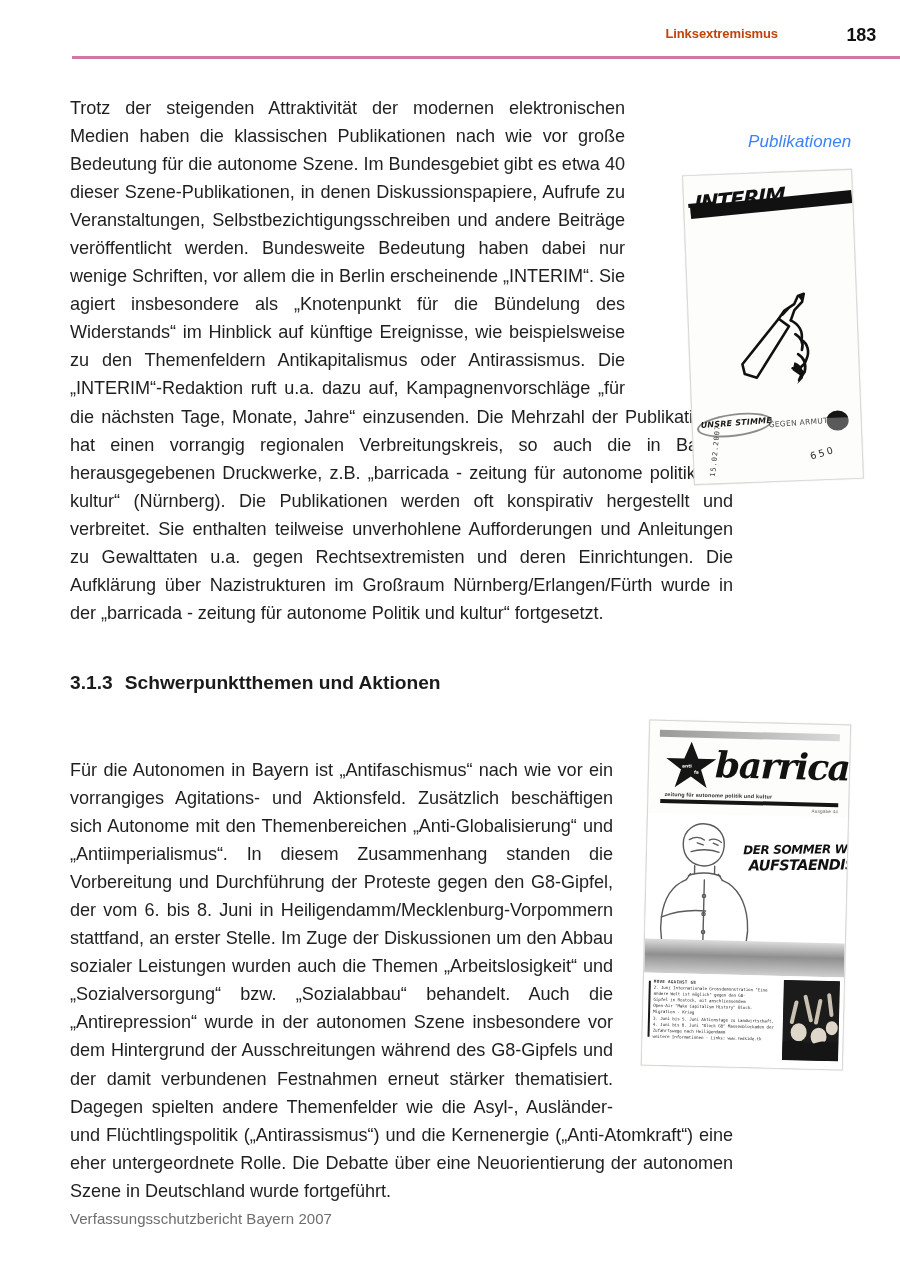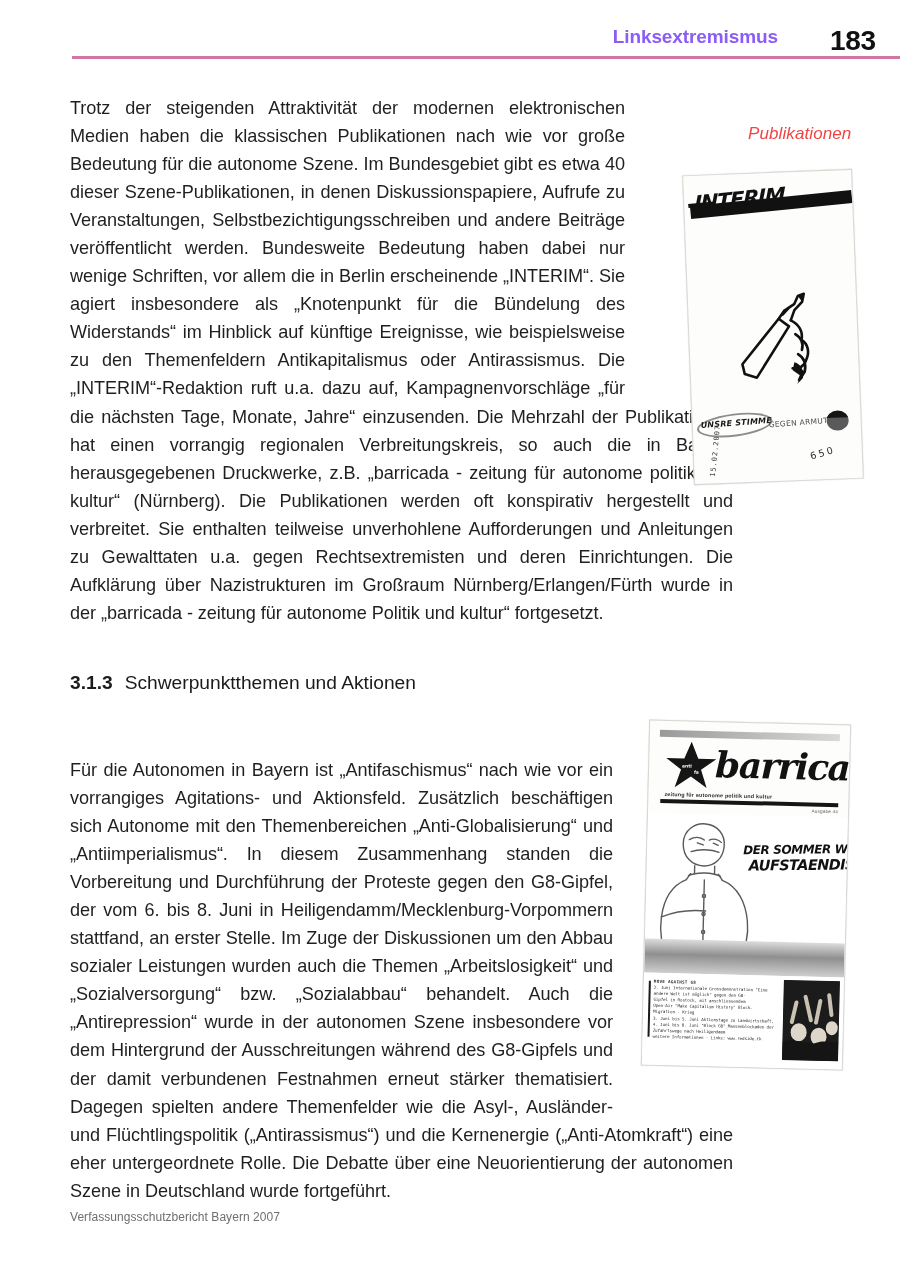--- a/index.html
+++ b/index.html
@@ -25,31 +25,31 @@
     position: absolute;
     left: 0;
     top: 26px;
     width: 900px;
     height: 30px;
   }
   .rh-title {
     position: absolute;
     right: 122px;
     top: 0;
-    font-size: 19px;
-    font-weight: bold;
-    color: #8b5cf6;
+    font-size: 13px;
+    font-weight: bold;
+    color: #c2410c;
     letter-spacing: -0.1px;
     white-space: nowrap;
   }
   .rh-pageno {
     position: absolute;
     right: 24px;
     top: -1px;
-    font-size: 28px;
+    font-size: 18px;
     font-weight: bold;
     color: #111111;
     letter-spacing: -0.2px;
   }
   .rh-rule {
     position: absolute;
     left: 72px;
     top: 56px;
     width: 828px;
     height: 3px;
@@ -80,51 +80,51 @@
     width: 108px;
     height: 300px;
     shape-outside: inset(0);
     margin: 0;
   }
 
   
   .margin-note {
     position: absolute;
     left: 748px;
-    top: 124px;
+    top: 132px;
     font-size: 17px;
     font-style: italic;
-    color: #ef4444;
+    color: #3b82f6;
     white-space: nowrap;
     letter-spacing: 0.1px;
   }
 
   
   .heading {
     position: absolute;
     left: 70px;
     top: 672px;
     font-size: 19.2px;
     color: #1b1b1b;
     white-space: nowrap;
   }
   .heading .num {
     font-weight: bold;
     margin-right: 12px;
   }
   .heading .ttl {
-    font-weight: normal;
+    font-weight: bold;
   }
 
   
   .footer {
     position: absolute;
     left: 70px;
     top: 1210px;
-    font-size: 12px;
+    font-size: 15px;
     color: #6e6e6e;
     letter-spacing: 0.05px;
   }
 
   
   .fig-interim {
     position: absolute;
     left: 688px;
     top: 172px;
     width: 168px;

